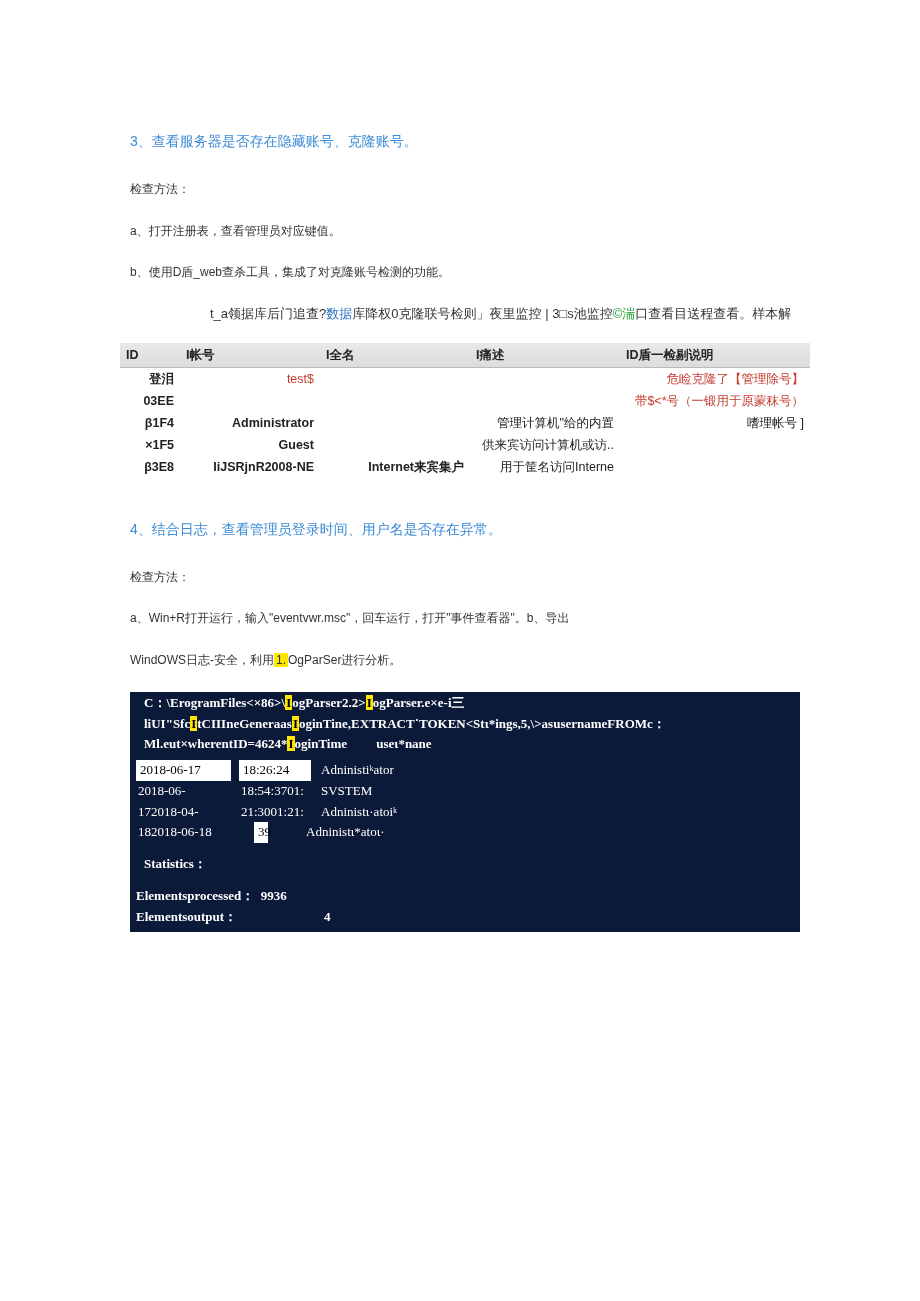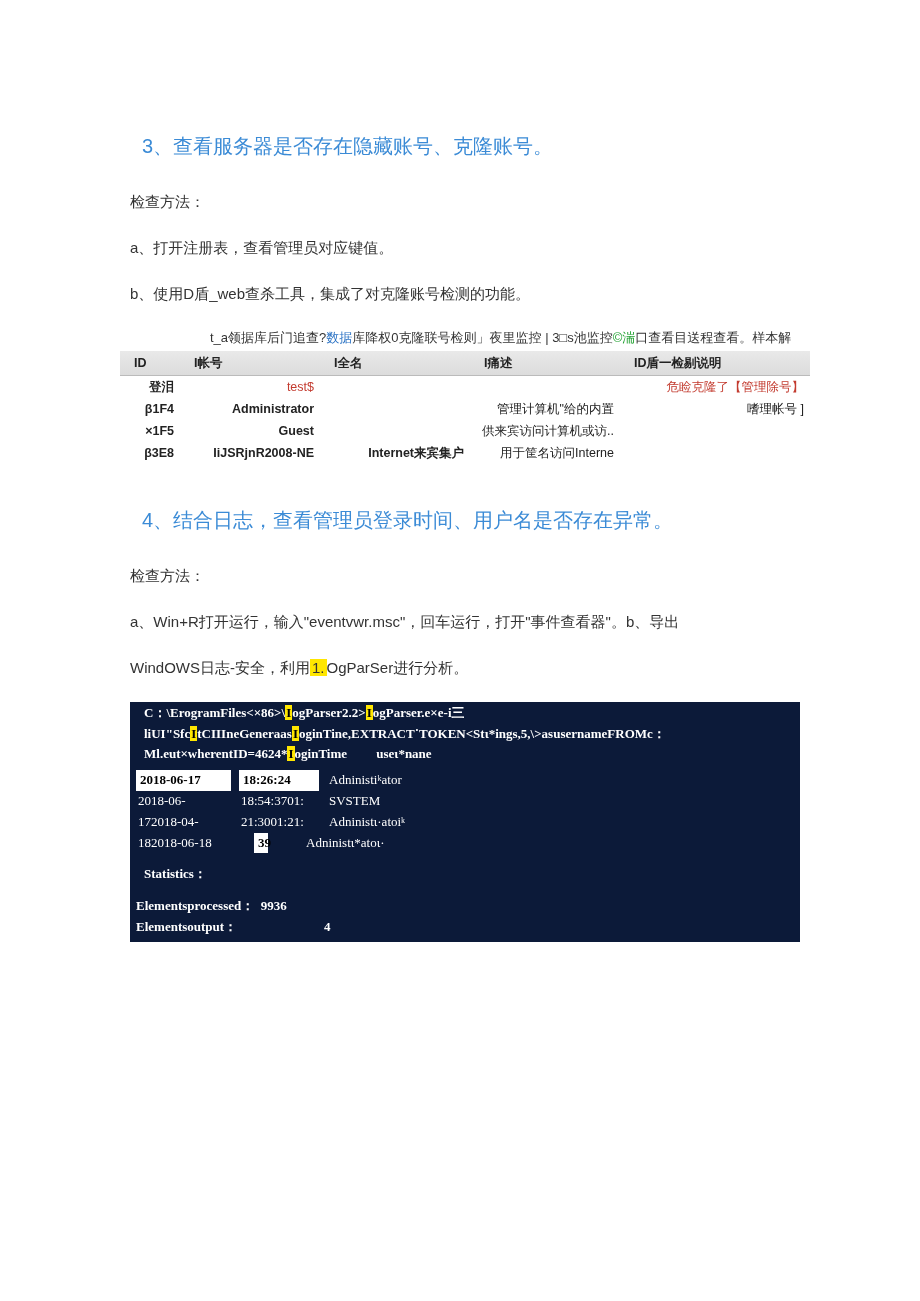--- a/index.html
+++ b/index.html
@@ -7,57 +7,57 @@
       font-family: "Microsoft YaHei", "SimSun", Arial, sans-serif;
       font-size: 15px;
       width: 920px;
       padding: 130px 120px 100px 130px;
       background: #fff;
       color: #222;
       line-height: 1.6;
     }
     .heading {
       color: #3b8bd6;
-      font-size: 20px;
+      font-size: 14px;
       font-weight: 500;
-      margin: 0 0 28px 12px;
+      margin: 0 0 28px 0;
     }
-    .para { margin: 0 0 22px 0; font-size: 15px; color: #333; }
+    .para { margin: 0 0 22px 0; font-size: 12px; color: #333; }
     .section-gap { height: 40px; }
     
     .ddun-wrap { margin: 8px -10px 0 -10px; }
-    .ddun-caption { font-size: 13px; text-align: left; padding-left: 90px; margin-bottom:2px; }
+    .ddun-caption { font-size: 13px; text-align: left; padding-left: 90px; margin-bottom:18px; }
     .ddun-caption .gray { color: #333; }
     .ddun-caption .blue { color: #2a72c4; }
     .ddun-caption .green { color: #1b9e2b; }
     table.ddun { border-collapse: collapse; width: 100%; font-size: 12.5px; }
     table.ddun th {
       background: linear-gradient(#e9e9e9,#dcdcdc);
       color: #222; font-weight: bold; text-align: left;
-      padding: 2px 14px; border-bottom:1px solid #bbb;
+      padding: 2px 6px; border-bottom:1px solid #bbb;
     }
     table.ddun td { padding: 1px 6px; vertical-align: top; text-align: right; }
     .red { color: #c33b2f; }
     .bold { font-weight: bold; }
     
     .term {
       background: #0c1a39;
       color: #fff;
       font-family: "Times New Roman", serif;
       font-size: 13px;
       margin-top: 14px;
       padding-bottom: 4px;
     }
     .term-line { padding: 1px 14px; }
     .term .hl { background: #ffe600; color: #000; padding: 0 1px; }
     .term-row { display: flex; gap: 8px; padding: 0 6px; align-items:center; }
-    .term-cell-inv { background: #fff; color: #000; padding: 0 4px; font-weight:bold; display:inline-block; }
+    .term-cell-inv { background: #fff; color: #000; padding: 0 4px; font-weight:normal; display:inline-block; }
     .term-cell { color: #fff; font-weight:normal; padding:0 2px; }
     .term-col1 { width: 95px; }
-    .term-col2 { width: 80px; }
+    .term-col2 { width: 72px; }
     .highlight-inline { background:#ffe600; padding:0 2px; }
   </style>
 </head>
 <body>
 
 <div class="heading">3、查看服务器是否存在隐藏账号、克隆账号。</div>
 <p class="para">检查方法：</p>
 <p class="para">a、打开注册表，查看管理员对应键值。</p>
 <p class="para">b、使用D盾_web查杀工具，集成了对克隆账号检测的功能。</p>
 
@@ -75,20 +75,27 @@
         <th>ID盾一检剔说明</th>
       </tr>
     </thead>
     <tbody>
       <tr>
         <td class="bold">登泪</td>
         <td class="red">test$</td>
         <td></td>
         <td></td>
         <td class="red">危睑克隆了【管理除号】</td>
+      </tr>
+      <tr>
+        <td class="bold"><span style="color:inherit">03EE</span></td>
+        <td></td>
+        <td></td>
+        <td></td>
+        <td class="red">带$&lt;*号（一锻用于原蒙秣号）</td>
       </tr>
       <tr>
         <td class="bold">β1F4</td>
         <td class="bold">Administrator</td>
         <td></td>
         <td>管理计算机"给的内置</td>
         <td>嗜理帐号 ]</td>
       </tr>
       <tr>
         <td class="bold">×1F5</td>

